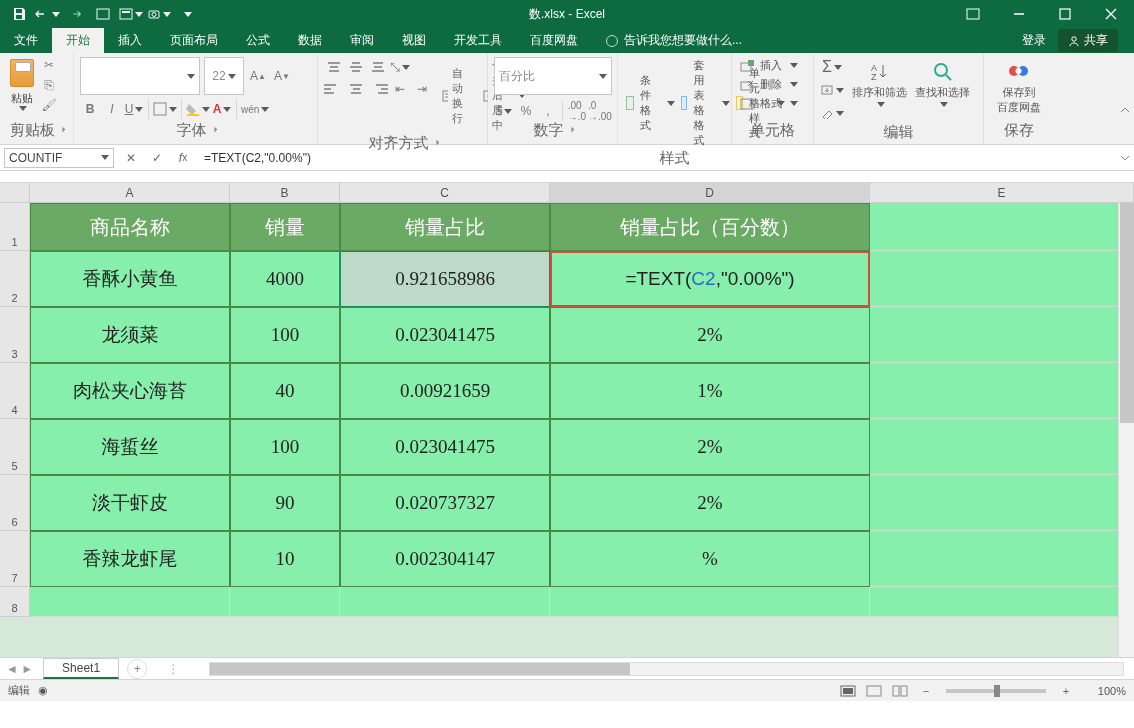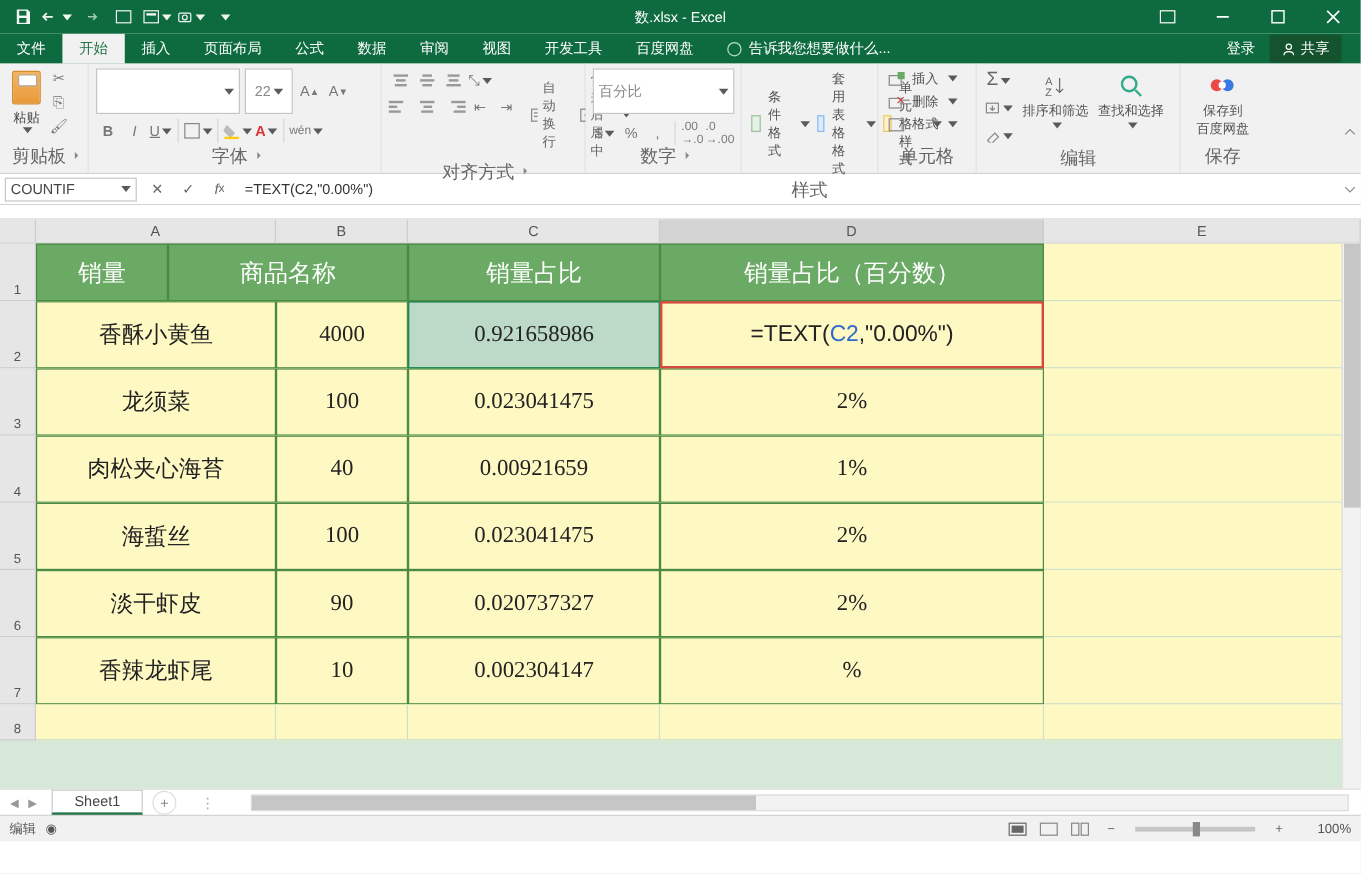--- a/index.html
+++ b/index.html
@@ -65,21 +65,21 @@
 .col-headers{display:flex;height:20px;background:#e6e6e6;border-bottom:1px solid #ccc;}
 .corner{width:30px;background:#e6e6e6;border-right:1px solid #ccc;}
 .ch{border-right:1px solid #ccc;display:flex;align-items:center;justify-content:center;color:#555;font-size:12px;background:#e6e6e6;}
 .ch.sel{background:#d4d4d4;}
 .ch.aw{width:200px;} .ch.bw{width:110px;} .ch.cw{width:210px;} .ch.dw{width:320px;} .ch.ew{flex:1;}
 .grid-body{position:relative;height:454px;}
 .row{display:flex;height:56px;}
 .row.hdr{height:48px;}
 .row.short{height:30px;}
 .rh{width:30px;background:#e6e6e6;border-right:1px solid #ccc;border-bottom:1px solid #ccc;display:flex;align-items:flex-end;justify-content:center;color:#555;font-size:11px;padding-bottom:2px;}
-.cell{border-right:1px solid #cce0cd;border-bottom:1px solid #cce0cd;display:flex;align-items:center;justify-content:center;background:#fef9c3;}
+.cell{border-right:1px solid #cce0cd;border-bottom:1px solid #cce0cd;display:flex;align-items:center;justify-content:center;background:#86efac;}
 .cell.aw{width:200px;} .cell.bw{width:110px;} .cell.cw{width:210px;} .cell.dw{width:320px;} .cell.ew{flex:1;}
 .tbl-h{background:#6aaa64 !important;color:#fff;font-size:20px;border:1px solid #4a8a44 !important;}
 .tbl-c{font-size:19px;color:#222;border:1px solid #4a8a44 !important;font-family:"SimSun","Microsoft YaHei";}
 .tbl-c.sel{background:#bdd9c7;}
 .active-cell{position:absolute;border:2px solid #d54b3d;pointer-events:none;}
 .sel-border{position:absolute;border:1px solid #1a8a58;pointer-events:none;}
 .c2-ref{color:#2a6bcc;}
 .sheet-tabs{height:22px;background:#fff;border-top:1px solid #d4d4d4;display:flex;align-items:center;}
 .tab-nav{display:flex;gap:2px;padding:0 6px;color:#999;}
 .st-tab{border:1px solid #ccc;border-bottom:2px solid #217346;background:#fff;padding:2px 18px;font-size:12px;margin-left:4px;}
@@ -520,22 +520,22 @@
     <div class="ch aw">A</div>
     <div class="ch bw">B</div>
     <div class="ch cw">C</div>
     <div class="ch dw sel">D</div>
     <div class="ch ew">E</div>
   </div>
   <div class="grid-body">
 
     <div class="row hdr">
       <div class="rh">1</div>
+      <div class="cell aw tbl-h">商品名称</div>
       <div class="cell bw tbl-h">销量</div>
-      <div class="cell aw tbl-h">商品名称</div>
       <div class="cell cw tbl-h">销量占比</div>
       <div class="cell dw tbl-h">销量占比（百分数）</div>
       <div class="cell ew"></div>
     </div>
 
     <div class="row">
       <div class="rh">2</div>
       <div class="cell aw tbl-c">香酥小黄鱼</div>
       <div class="cell bw tbl-c">4000</div>
       <div class="cell cw tbl-c sel">0.921658986</div>

